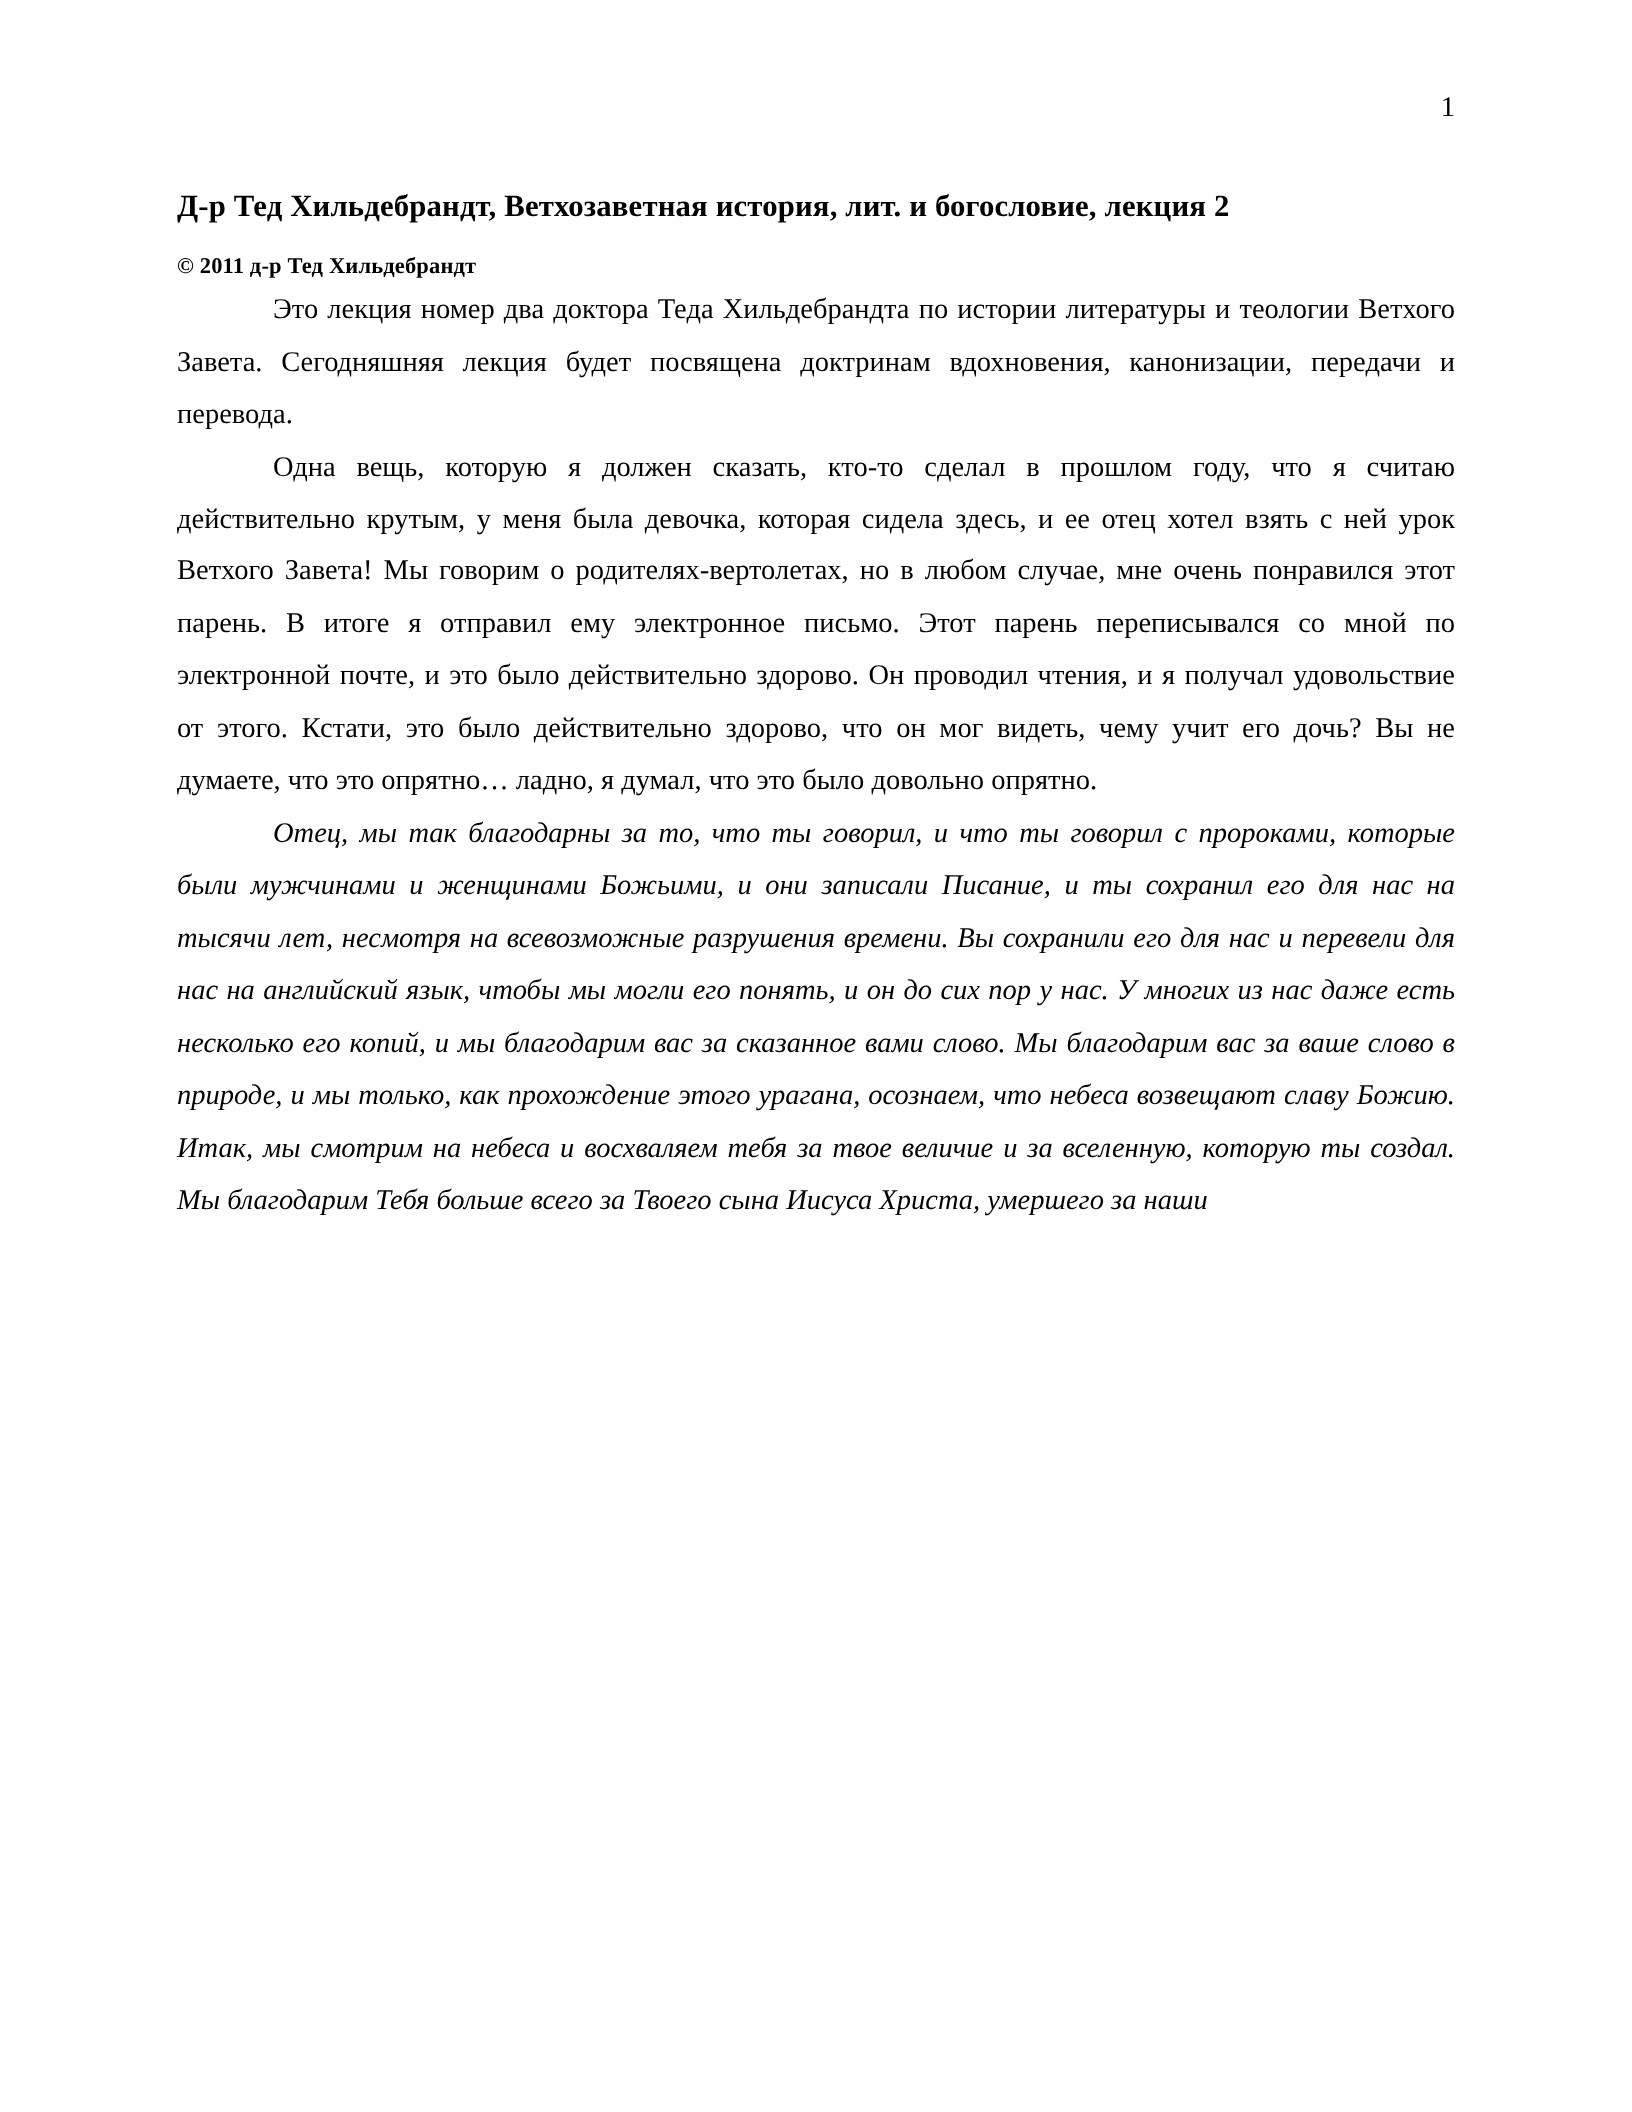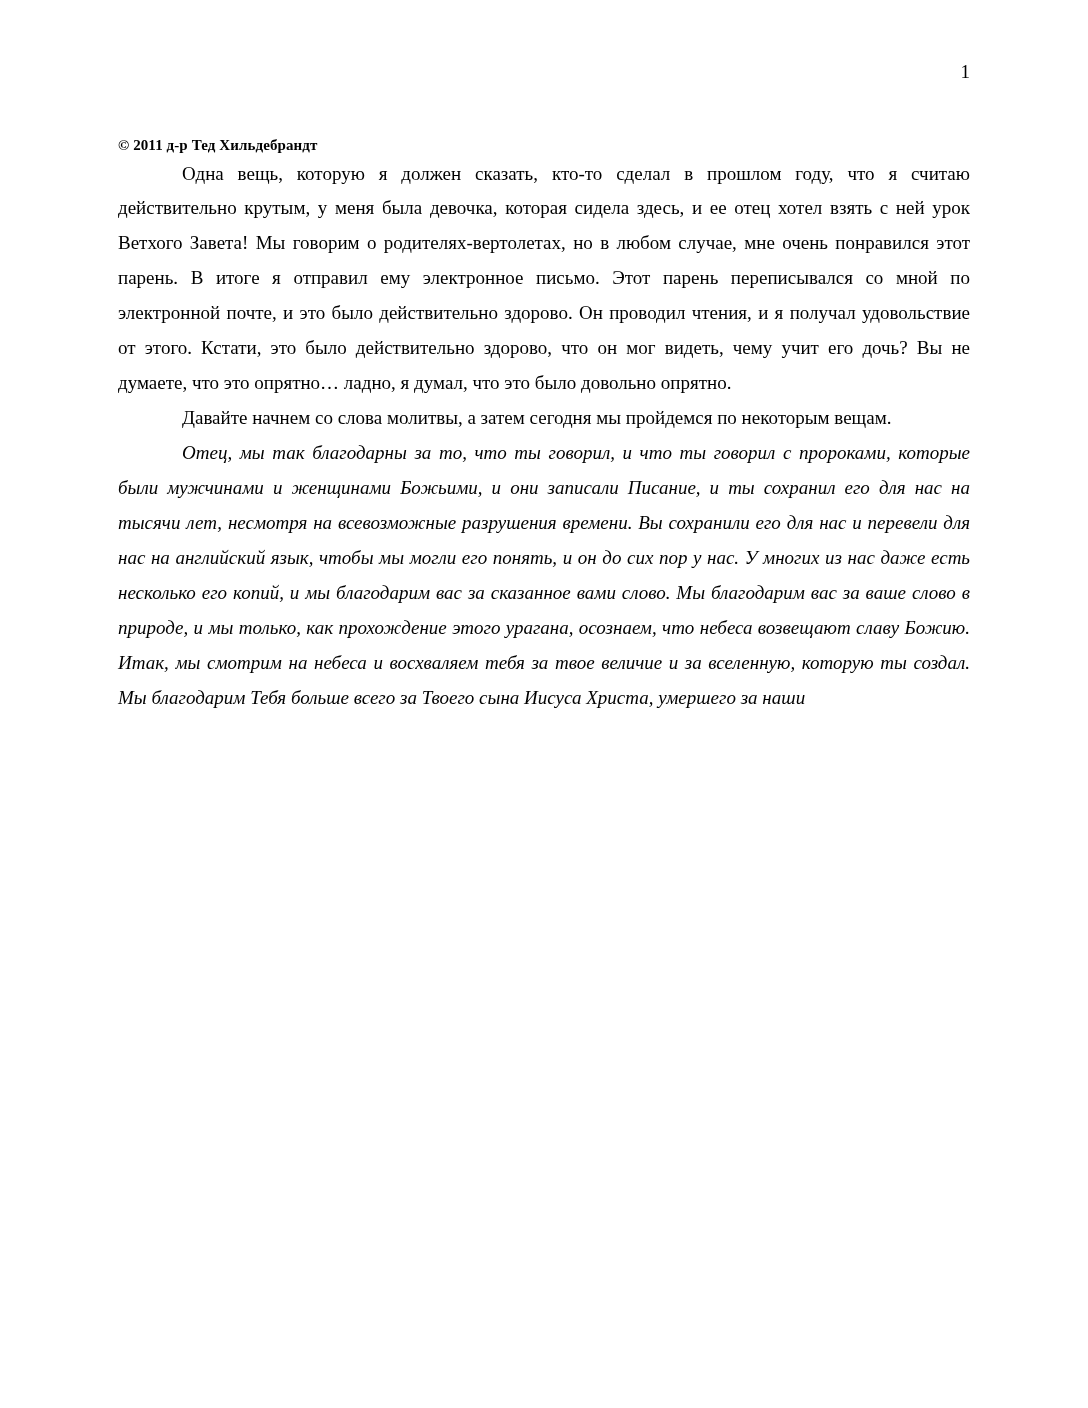--- a/index.html
+++ b/index.html
@@ -73,25 +73,26 @@
 </style>
 </head>
 <body>
 
 <div class="page">
 
   <div class="page-number">1</div>
 
   <div class="doc-body">
 
+    <h1 class="title">Д-р Тед Хильдебрандт, Ветхозаветная история, лит. и богословие, лекция 2</h1>
 
     <div class="copyright">© 2011 д-р Тед Хильдебрандт</div>
 
 
+    <p class="body-par">Это лекция номер два доктора Теда Хильдебрандта по истории литературы и теологии Ветхого Завета. Сегодняшняя лекция будет посвящена доктринам вдохновения, канонизации, передачи и перевода.</p>
 
     <p class="body-par">Одна вещь, которую я должен сказать, кто-то сделал в прошлом году, что я считаю действительно крутым, у меня была девочка, которая сидела здесь, и ее отец хотел взять с ней урок Ветхого Завета! Мы говорим о родителях-вертолетах, но в любом случае, мне очень понравился этот парень. В итоге я отправил ему электронное письмо. Этот парень переписывался со мной по электронной почте, и это было действительно здорово. Он проводил чтения, и я получал удовольствие от этого. Кстати, это было действительно здорово, что он мог видеть, чему учит его дочь? Вы не думаете, что это опрятно… ладно, я думал, что это было довольно опрятно.</p>
 
-    <p class="body-par">Давайте начнем со слова молитвы, а затем сегодня мы пройдемся по некоторым вещам.</p>
 
     <p class="body-par italic">Отец, мы так благодарны за то, что ты говорил, и что ты говорил с пророками, которые были мужчинами и женщинами Божьими, и они записали Писание, и ты сохранил его для нас на тысячи лет, несмотря на всевозможные разрушения времени. Вы сохранили его для нас и перевели для нас на английский язык, чтобы мы могли его понять, и он до сих пор у нас. У многих из нас даже есть несколько его копий, и мы благодарим вас за сказанное вами слово. Мы благодарим вас за ваше слово в природе, и мы только, как прохождение этого урагана, осознаем, что небеса возвещают славу Божию. Итак, мы смотрим на небеса и восхваляем тебя за твое величие и за вселенную, которую ты создал. Мы благодарим Тебя больше всего за Твоего сына Иисуса Христа, умершего за наши</p>
 
   </div>
 </div>
 
 </body></html>

